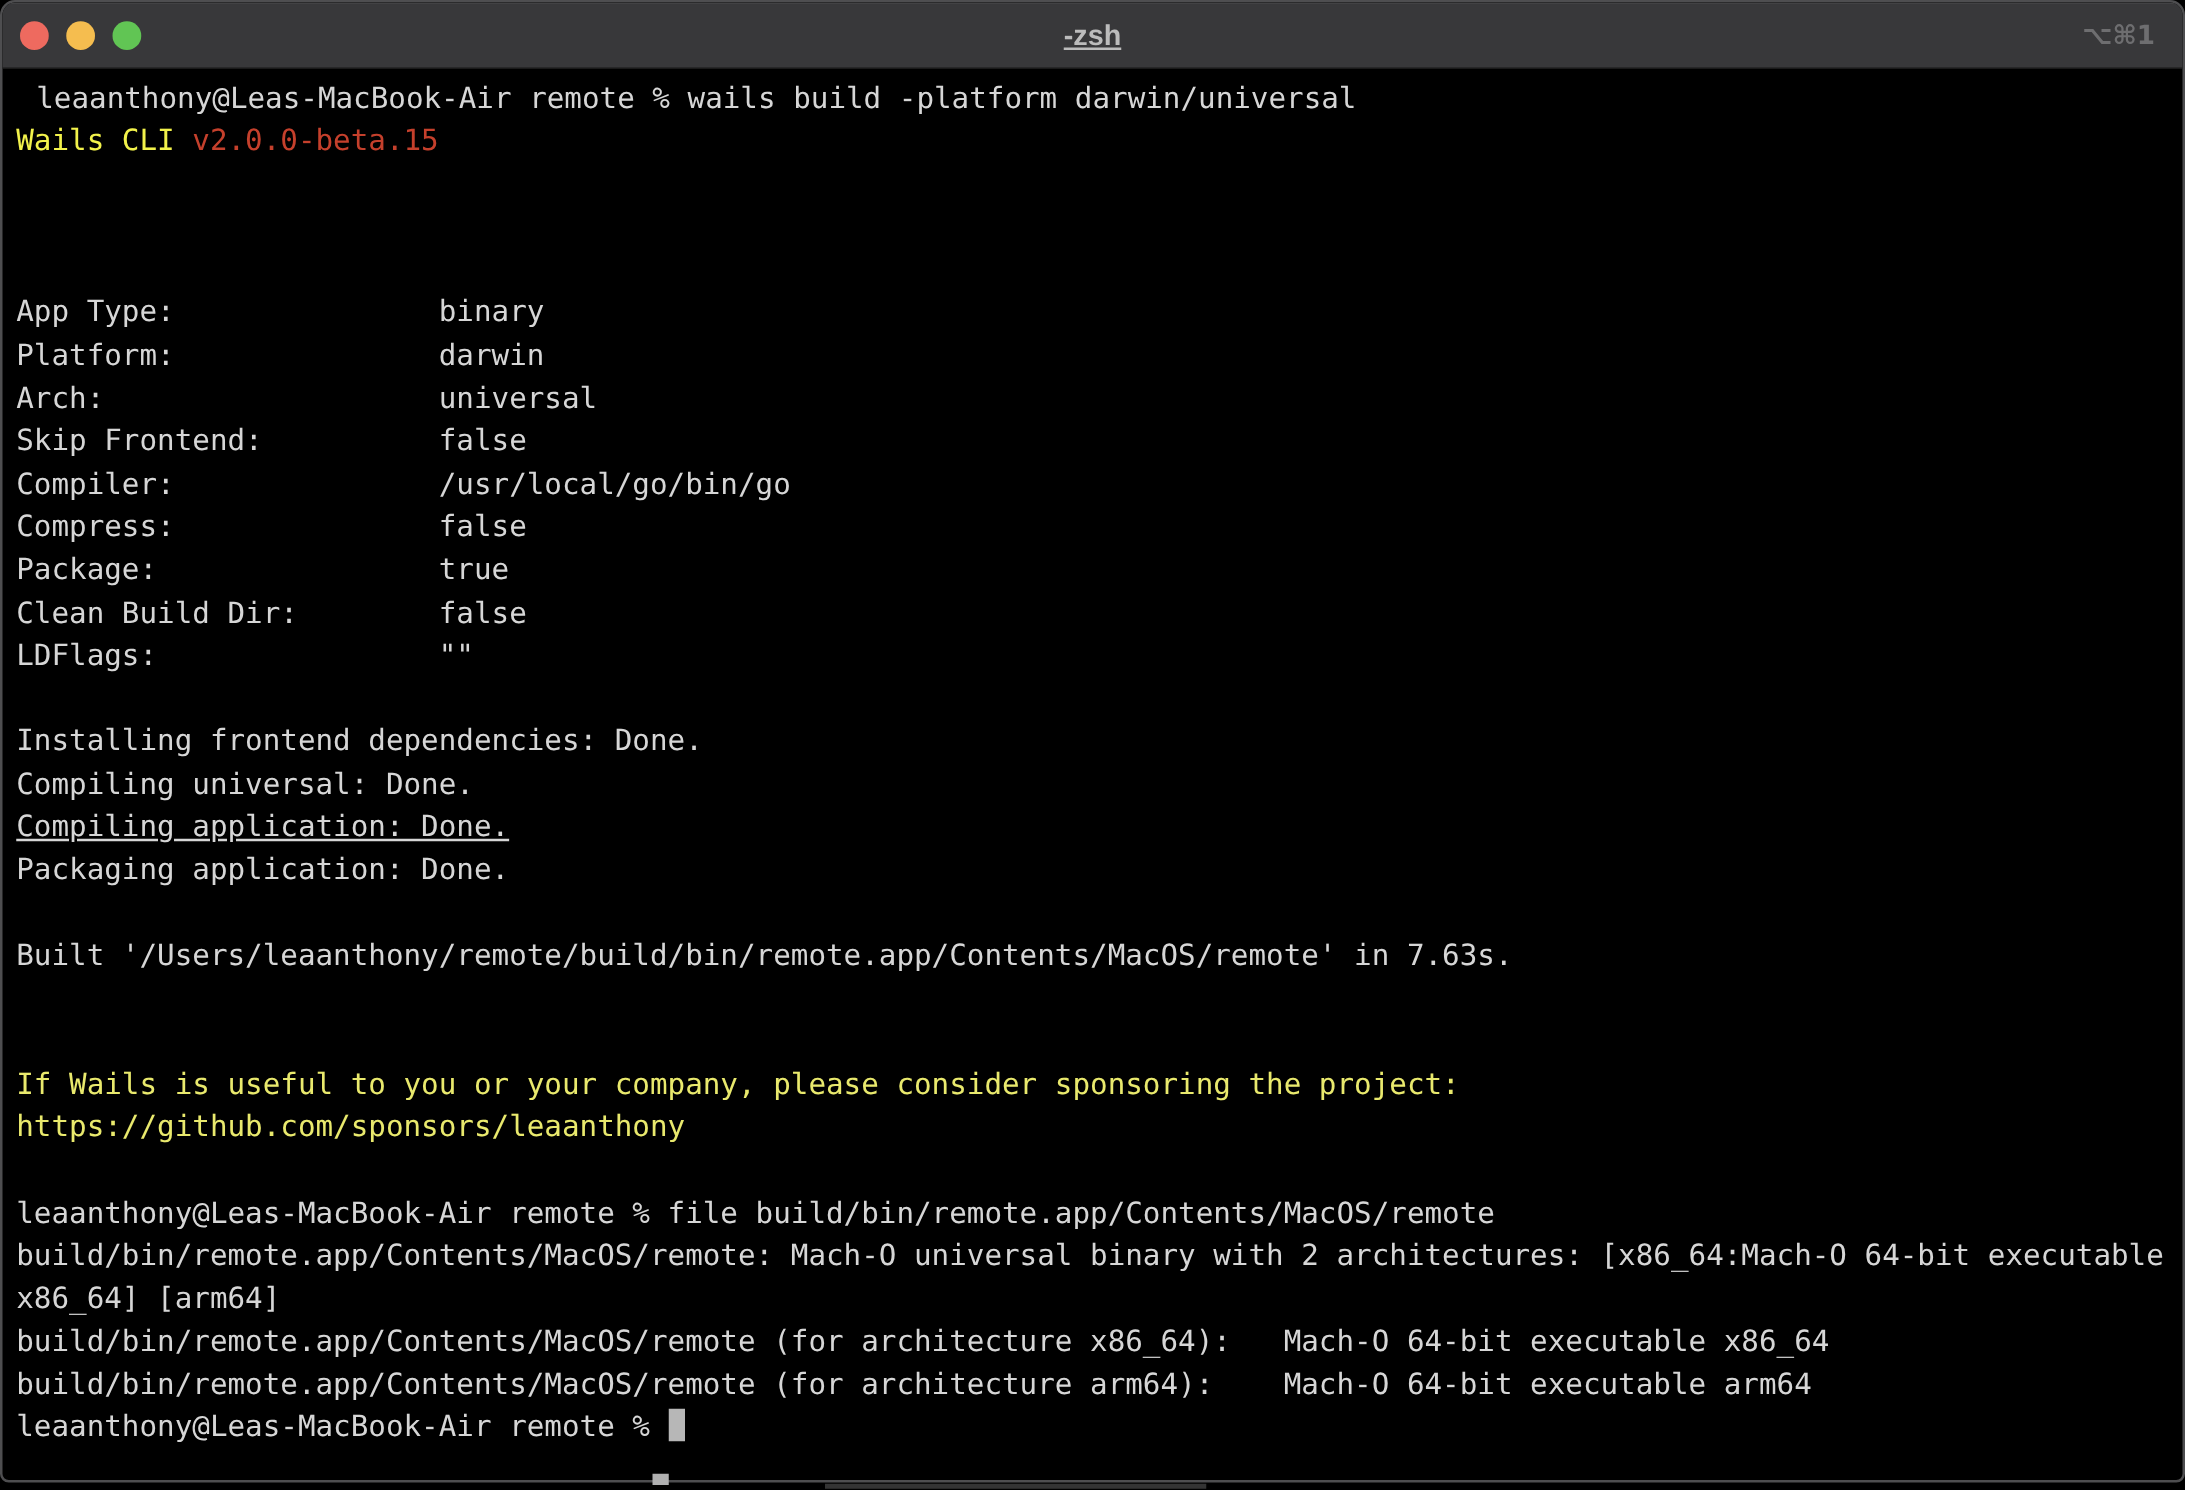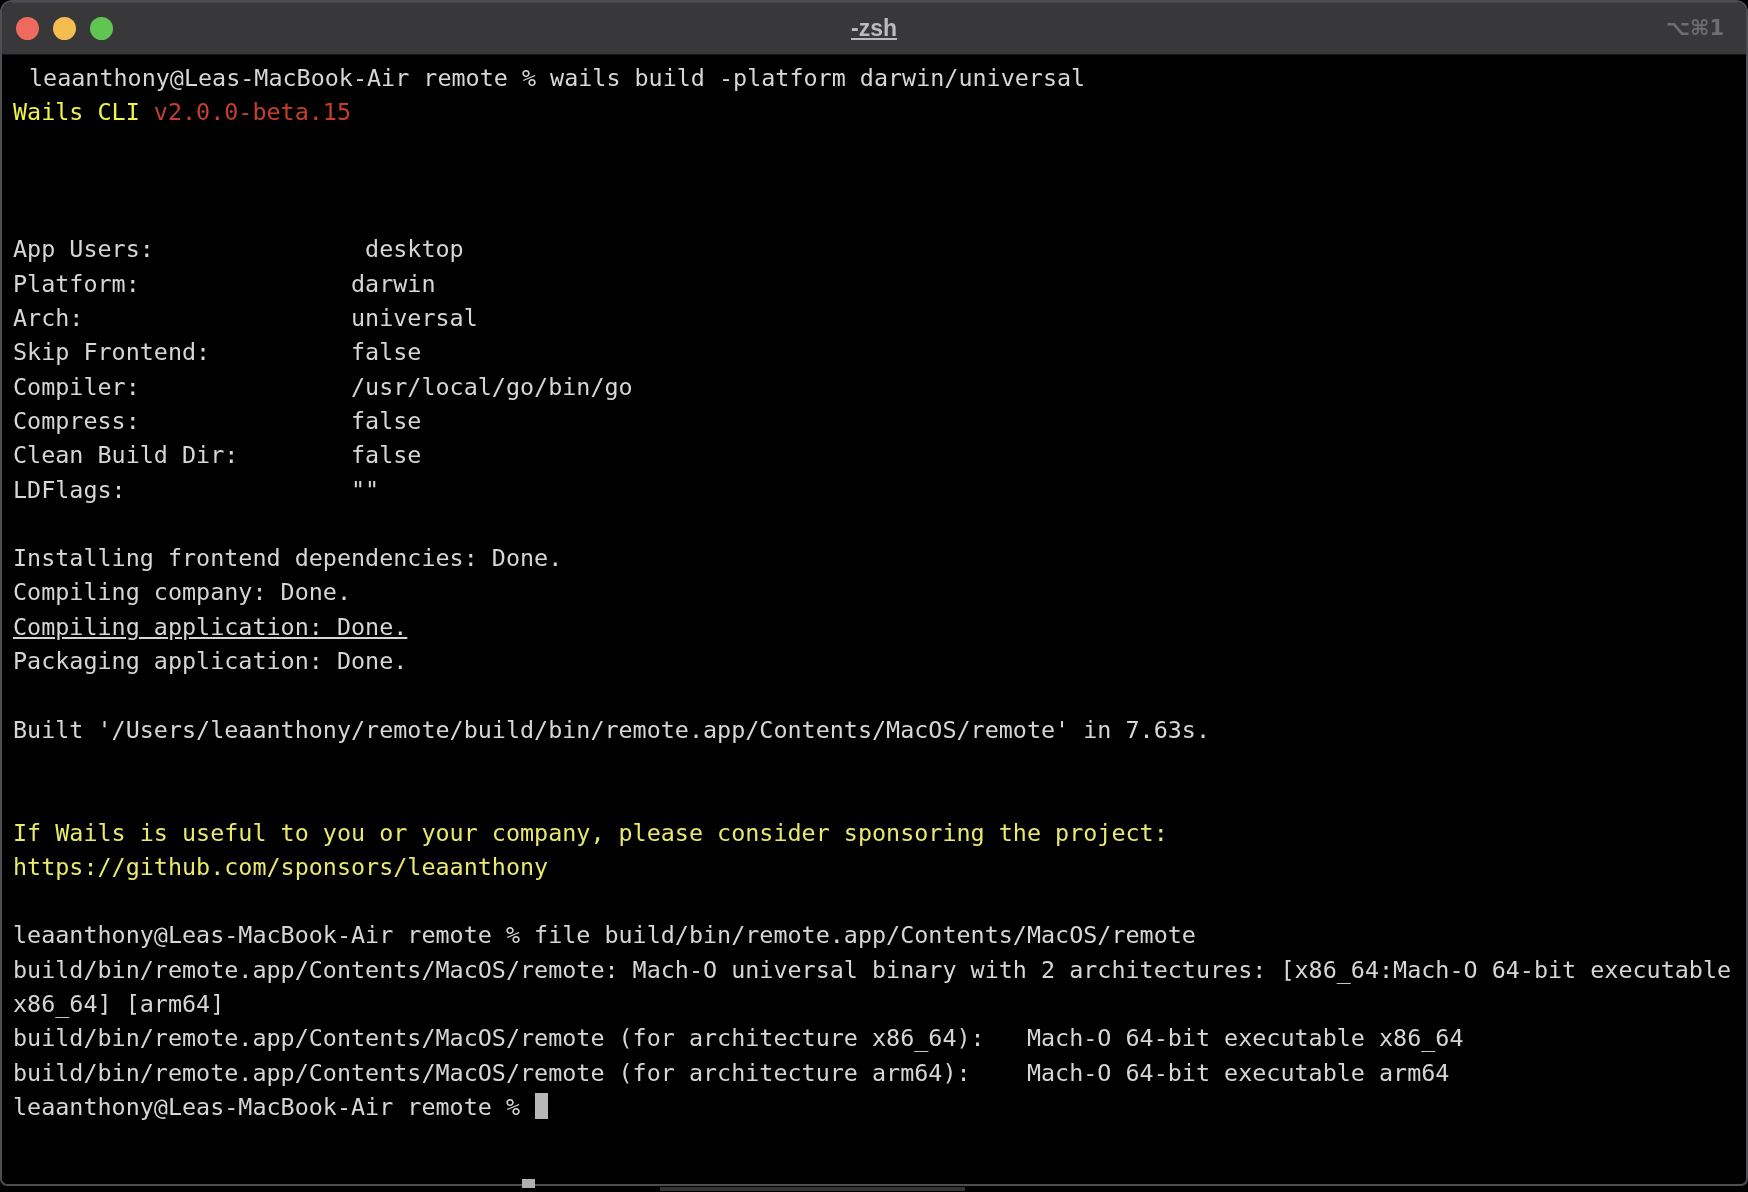--- a/index.html
+++ b/index.html
@@ -82,31 +82,32 @@
     </div>
     <div class="title">-zsh</div>
     <div class="shortcut">⌥⌘1</div>
   </div>
   <div class="terminal">
       <div class="trow"><span style="color: rgb(214, 214, 214); margin-left: 16px;">leaanthony@Leas-MacBook-Air remote % wails build -platform darwin/universal</span></div>
       <div class="trow"><span style="color: rgb(242, 242, 75);">Wails CLI </span><span style="color: rgb(197, 64, 44);">v2.0.0-beta.15</span></div>
       <div class="trow"></div>
       <div class="trow"></div>
       <div class="trow"></div>
-      <div class="trow"><span style="color: rgb(214, 214, 214);">App Users:               desktop</span></div>
+      <div class="trow"><span style="color: rgb(214, 214, 214);">App Type:               binary</span></div>
       <div class="trow"><span style="color: rgb(214, 214, 214);">Platform:               darwin</span></div>
       <div class="trow"><span style="color: rgb(214, 214, 214);">Arch:                   universal</span></div>
       <div class="trow"><span style="color: rgb(214, 214, 214);">Skip Frontend:          false</span></div>
       <div class="trow"><span style="color: rgb(214, 214, 214);">Compiler:               /usr/local/go/bin/go</span></div>
       <div class="trow"><span style="color: rgb(214, 214, 214);">Compress:               false</span></div>
+      <div class="trow"><span style="color: rgb(214, 214, 214);">Package:                true</span></div>
       <div class="trow"><span style="color: rgb(214, 214, 214);">Clean Build Dir:        false</span></div>
       <div class="trow"><span style="color: rgb(214, 214, 214);">LDFlags:                ""</span></div>
       <div class="trow"></div>
       <div class="trow"><span style="color: rgb(214, 214, 214);">Installing frontend dependencies: Done.</span></div>
-      <div class="trow"><span style="color: rgb(214, 214, 214);">Compiling company: Done.</span></div>
+      <div class="trow"><span style="color: rgb(214, 214, 214);">Compiling universal: Done.</span></div>
       <div class="trow"><span style="color: rgb(214, 214, 214); text-decoration: underline;">Compiling application: Done.</span></div>
       <div class="trow"><span style="color: rgb(214, 214, 214);">Packaging application: Done.</span></div>
       <div class="trow"></div>
       <div class="trow"><span style="color: rgb(214, 214, 214);">Built '/Users/leaanthony/remote/build/bin/remote.app/Contents/MacOS/remote' in 7.63s.</span></div>
       <div class="trow"></div>
       <div class="trow"></div>
       <div class="trow"><span style="color: rgb(233, 233, 109); text-align: center;">If Wails is useful to you or your company, please consider sponsoring the project:</span></div>
       <div class="trow"><span style="color: rgb(233, 233, 109);">https://github.com/sponsors/leaanthony</span></div>
       <div class="trow"></div>
       <div class="trow"><span style="color: rgb(214, 214, 214);">leaanthony@Leas-MacBook-Air remote % file build/bin/remote.app/Contents/MacOS/remote</span></div>

